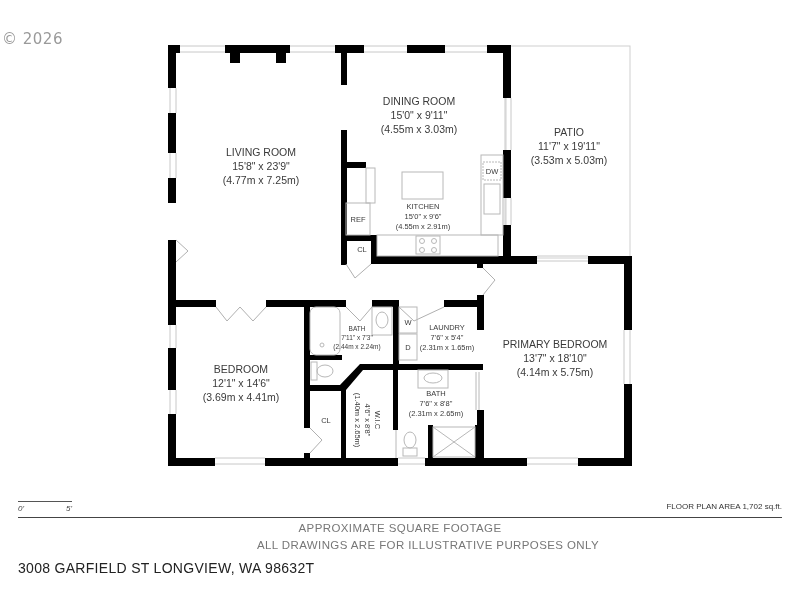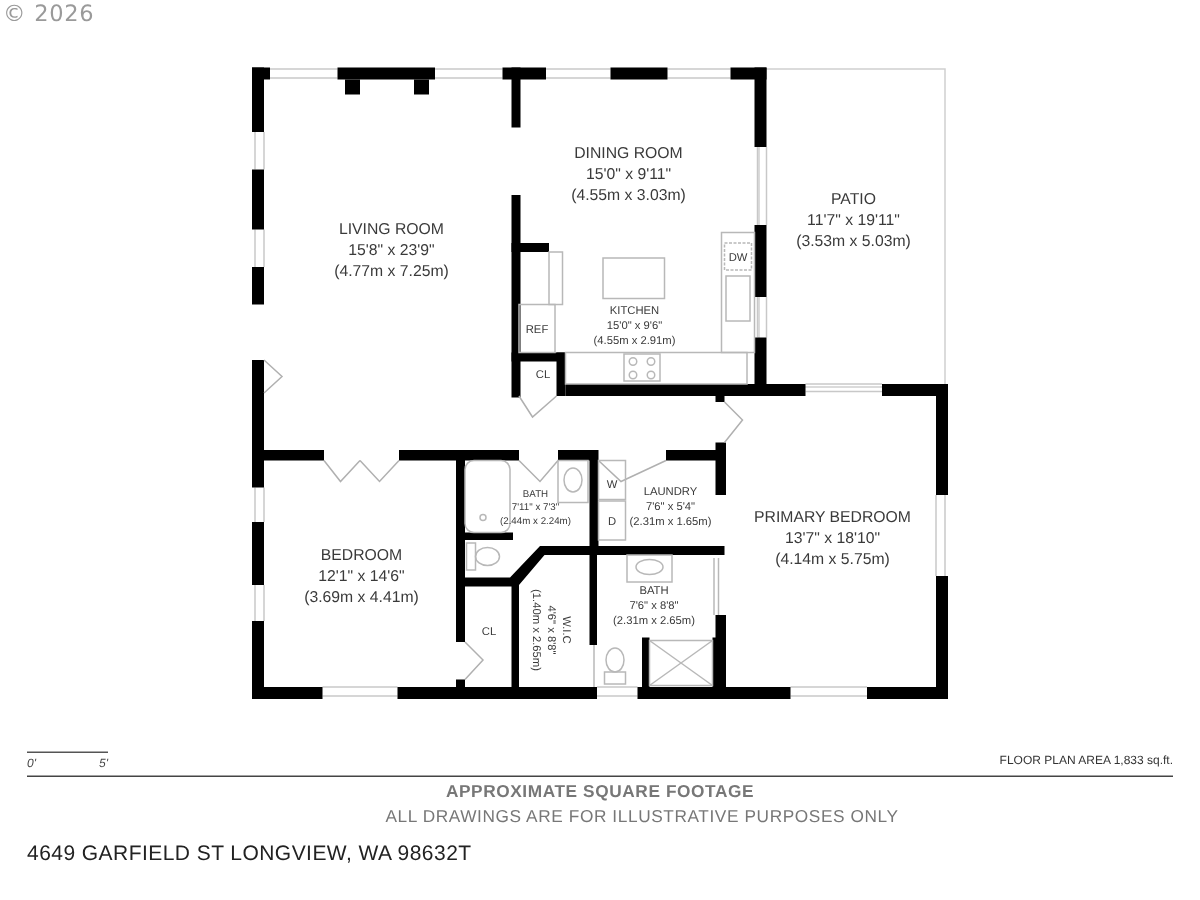--- a/index.html
+++ b/index.html
@@ -1,30 +1,30 @@
 <!DOCTYPE html>
 <html><head>
   <meta charset="utf-8">
   <style>
     html, body { margin: 0; padding: 0; background: #ffffff; }
     body { width: 800px; height: 600px; position: relative; overflow: hidden; font-family: "Liberation Sans", sans-serif; color: #3a3a3a; }
-    .copyright { position: absolute; left: 2px; top: 0; font-size: 15px; color: #9a9a9a; letter-spacing: 0.5px; font-family: "DejaVu Sans", sans-serif; }
+    .copyright { position: absolute; left: 2px; top: 30px; font-size: 15px; color: #9a9a9a; letter-spacing: 0.5px; font-family: "DejaVu Sans", sans-serif; }
     svg.plan { position: absolute; left: 0; top: 0; }
     .room-label { font-family: "Liberation Sans", sans-serif; fill: #3a3a3a; text-anchor: middle; }
     .lbl-lg { font-size: 10.5px; }
     .lbl-sm { font-size: 7.5px; }
     .lbl-xs { font-size: 6.5px; }
     .scale { position: absolute; left: 18px; top: 498px; width: 56px; height: 16px; }
     .scale .bar { position: absolute; left: 0; top: 3px; width: 54px; height: 3px; border-top: 1px solid #555; }
     .scale .t0 { position: absolute; left: 0; top: 6px; font-size: 8px; color:#444; font-style: italic; }
     .scale .t5 { position: absolute; left: 48px; top: 6px; font-size: 8px; color:#444; font-style: italic; }
     .area { position: absolute; right: 18px; top: 502px; font-size: 8px; color: #333; }
     .rule { position: absolute; left: 18px; top: 517px; width: 764px; height: 1px; background: #444; }
     .disclaimer { position: absolute; left: 0; width: 800px; text-align: center; font-size: 11.5px; color: #777; letter-spacing: 0.4px; }
-    .d1 { top: 522px; font-weight: bold; }
+    .d1 { top: 522px; }
     .d2 { top: 539px; margin-left: 28px; }
     .address { position: absolute; left: 18px; top: 560px; font-size: 14px; color: #222; letter-spacing: 0.3px; }
   </style>
 </head>
 <body>
 
 <div class="copyright">© 2026</div>
 
 <svg class="plan" width="800" height="500" viewBox="0 0 800 500">
   <g fill="none" stroke="#cfcfcf" stroke-width="1">
@@ -225,17 +225,17 @@
     </g>
   </g>
 </svg>
 
 <div class="scale">
   <div class="bar"></div>
   <span class="t0">0'</span>
   <span class="t5">5'</span>
 </div>
 
-<div class="area">FLOOR PLAN AREA 1,833 sq.ft.</div>
+<div class="area">FLOOR PLAN AREA 1,702 sq.ft.</div>
 <div class="rule"></div>
 <div class="disclaimer d1">APPROXIMATE SQUARE FOOTAGE</div>
 <div class="disclaimer d2">ALL DRAWINGS ARE FOR ILLUSTRATIVE PURPOSES ONLY</div>
-<div class="address">4649 GARFIELD ST LONGVIEW, WA 98632T</div>
+<div class="address">3008 GARFIELD ST LONGVIEW, WA 98632T</div>
 
 </body></html>

